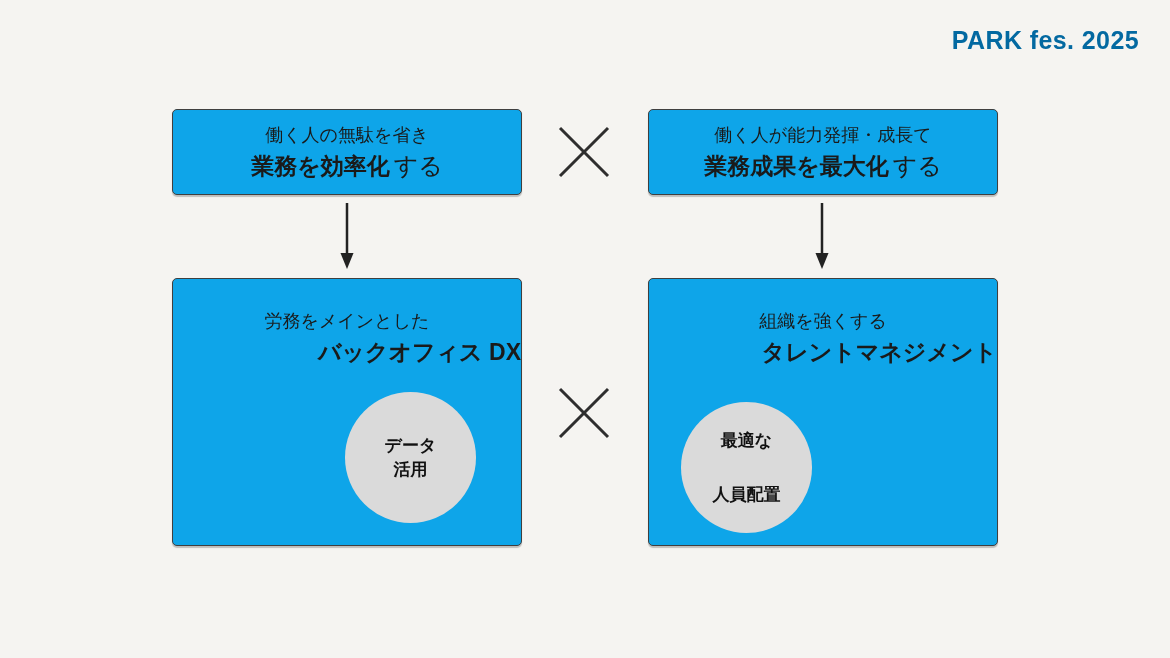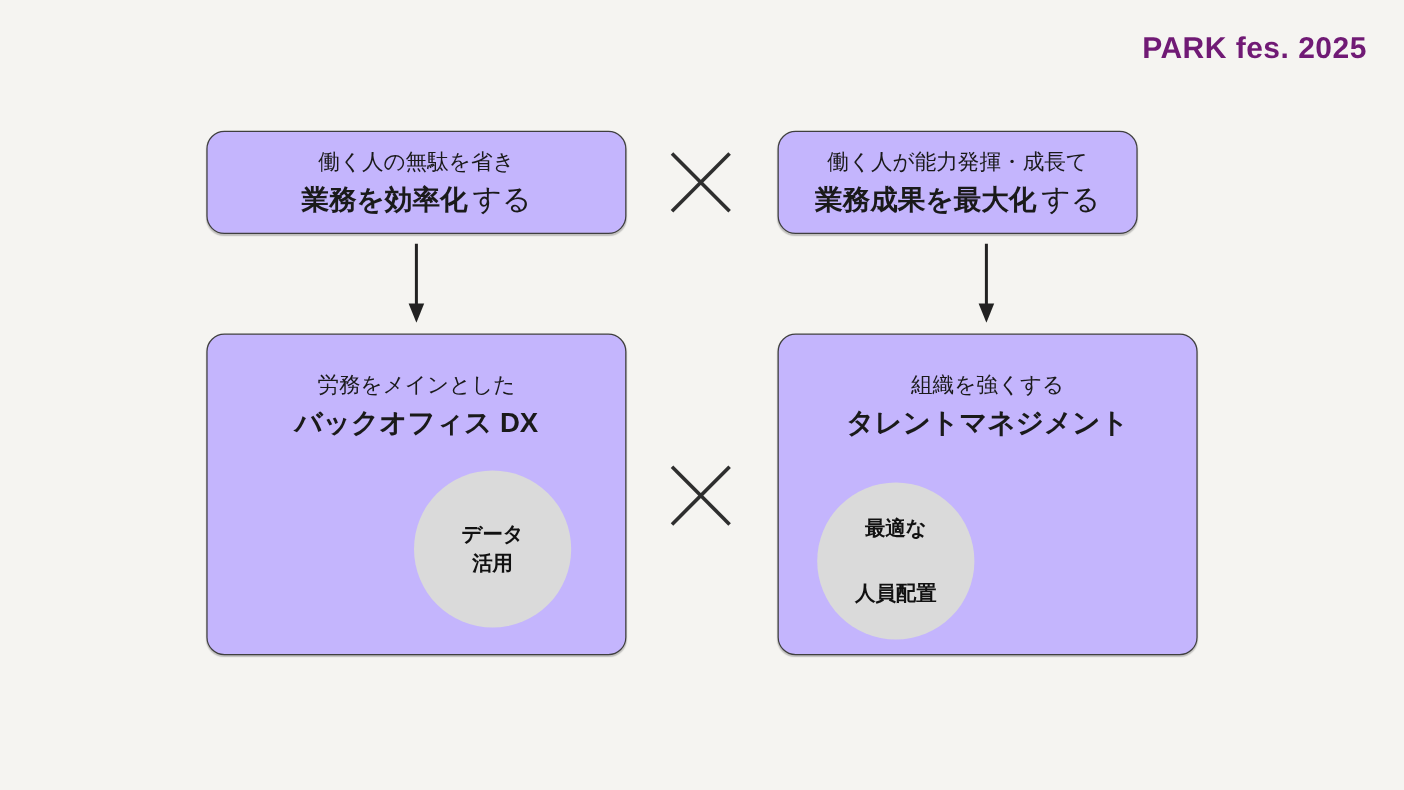--- a/index.html
+++ b/index.html
@@ -7,41 +7,41 @@
     width:1170px; height:658px;
     background:#f5f4f1;
     font-family:"Liberation Sans", sans-serif;
     color:#1a1a1a;
     position:relative;
     overflow:hidden;
   }
   .logo {
     position:absolute; top:26px; right:31px;
     font-size:25px; font-weight:800; letter-spacing:0.4px;
-    color:#701a75;
+    color:#0369a1;
   }
   .box {
     position:absolute;
-    background:#c4b5fd;
+    background:#0ea5e9;
     border:1.5px solid #3f3f3f;
-    border-radius:15px;
+    border-radius:5px;
     box-shadow:0 1.5px 1px rgba(0,0,0,0.22);
     box-sizing:border-box;
   }
   .box.top-left    { left:172px; top:109px; width:350px; height:86px; }
-  .box.top-right   { left:648px; top:109px; width:300px; height:86px;text-align:right; }
+  .box.top-right   { left:648px; top:109px; width:350px; height:86px;text-align:right; }
   .box.bottom-left { left:172px; top:278px; width:350px; height:268px; }
   .box.bottom-right{ left:648px; top:278px; width:350px; height:268px; }
   .box.small { display:flex; flex-direction:column; align-items:center; justify-content:center; gap:3px; }
   .line1 { font-size:18px; color:#1a1a1a; }
   .line2 { font-size:23px; }
   .emph  { font-weight:700; }
   .suffix{ font-size:24px; font-weight:400; margin-left:4px; }
   .box.big { text-align:center; padding-top:30px; }
-  .big .line2 { margin-top:4px; }
+  .big .line2 { margin-top:4px;text-align:right; }
   .circle {
     position:absolute;
     width:131px; height:131px;
     border-radius:50%;
     background:#dadada;
     display:flex; flex-direction:column;
     align-items:center; justify-content:center;
     font-size:17px; font-weight:700; line-height:1.4;
     color:#111111; text-align:center;
   }

